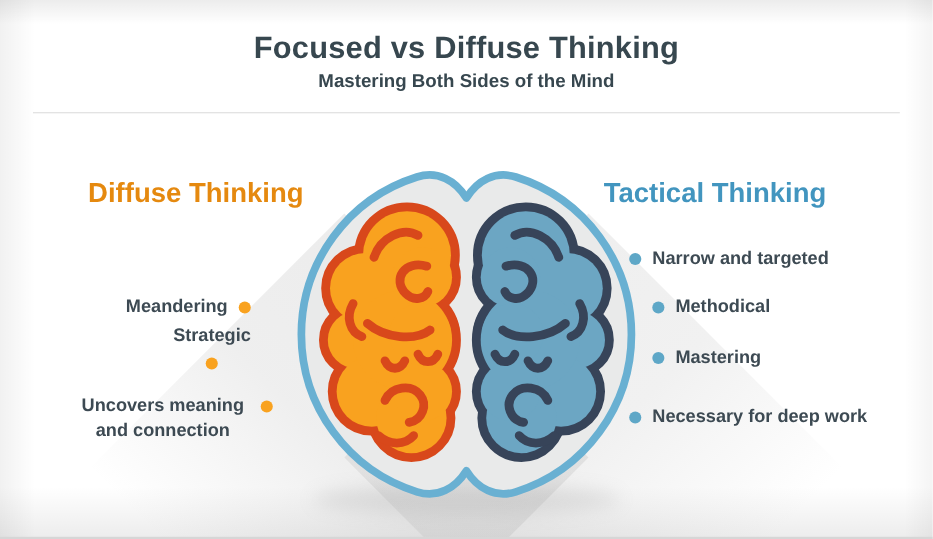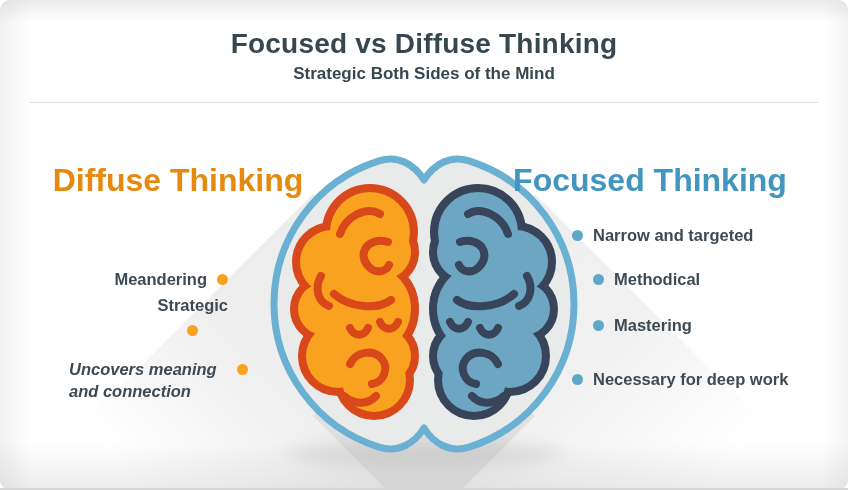--- a/index.html
+++ b/index.html
@@ -1,50 +1,50 @@
 <!DOCTYPE html>
 <html><head>
 <meta charset="utf-8">
 <style>
   html,body{margin:0;padding:0;background:#fff;}
   body{width:848px;height:490px;overflow:hidden;position:relative;
        font-family:"Liberation Sans",sans-serif;}
-  .card{position:absolute;inset:0;border-radius:10px;
+  .card{position:absolute;inset:0;border-radius:0;
     background:
       linear-gradient(to bottom, rgba(0,0,0,0.075), rgba(0,0,0,0) 22px),
       linear-gradient(to right,  rgba(0,0,0,0.055), rgba(0,0,0,0) 32px),
       linear-gradient(to left,   rgba(0,0,0,0.045), rgba(0,0,0,0) 26px),
       linear-gradient(to top,    rgba(0,0,0,0.075), rgba(0,0,0,0) 48px),
       #ffffff;}
   .bottom-line{position:absolute;left:0;right:0;bottom:0;height:2px;background:#d6d6d6;}
 
   .title{position:absolute;top:28px;left:0;width:848px;text-align:center;
          font-size:28px;font-weight:700;color:#37474F;letter-spacing:0.2px;}
   .subtitle{position:absolute;top:64px;left:0;width:848px;text-align:center;
          font-size:17px;font-weight:700;color:#37474F;}
   .divider{position:absolute;top:102px;left:30px;right:30px;height:1px;background:#dcdcdc;}
 
   .col-heading{position:absolute;top:162px;transform:translateX(-50%);
-         font-size:32px;font-weight:700;white-space:nowrap;text-align:center;}
+         font-size:25px;font-weight:700;white-space:nowrap;text-align:center;}
   .heading-diffuse{left:178px;color:#E5890F;}
   .heading-focused{left:650px;color:#4295BF;}
 
   .row{position:absolute;display:flex;align-items:center;gap:10px;height:22px;
        font-size:16.5px;font-weight:700;color:#3D4A53;white-space:nowrap;}
   .dot{width:11px;height:11px;border-radius:50%;flex:0 0 auto;}
   .dot-orange{background:#F9A21F;}
   .dot-blue{background:#5EA7C7;}
 
   
   .lr{justify-content:flex-end;}
   .lr0{top:224px;right:598px;}
   .lr1{top:268px;right:620px;text-align:right;}
   .lr2{top:314px;right:620px;flex-direction:column;}
   .lr3{top:358px;right:600px;height:auto;align-items:flex-start;}
-  .lr3 .label{white-space:normal;text-align:left;max-width:158px;line-height:22px;font-style:italic;}
+  .lr3 .label{white-space:normal;text-align:center;max-width:158px;line-height:22px;}
   .lr3 .dot{margin-top:6px;}
 
   
   .rr0{top:224px;left:572px;}
   .rr1{top:268px;left:593px;text-align:center;}
   .rr2{top:314px;left:593px;}
   .rr3{top:368px;left:572px;}
 
   .brain-svg{position:absolute;left:0;top:0;pointer-events:none;}
 </style>
@@ -113,25 +113,25 @@
     </g>
 
     <g transform="translate(424,304) scale(-1,1)">
       <use href="#hemi" fill="none" stroke="#374459" stroke-width="16"></use>
       <use href="#hemi" fill="#6CA6C3" stroke="none"></use>
       <use href="#squig" fill="none" stroke="#374459" stroke-width="8" stroke-linecap="round"></use>
     </g>
   </svg>
 
   <div class="title">Focused vs Diffuse Thinking</div>
-  <div class="subtitle">Strategic Both Sides of the Mind</div>
+  <div class="subtitle">Mastering Both Sides of the Mind</div>
   <div class="divider"></div>
 
   <div class="col-heading heading-diffuse">Diffuse Thinking</div>
-  <div class="col-heading heading-focused">Focused Thinking</div>
+  <div class="col-heading heading-focused">Tactical Thinking</div>
 
   <div class="row lr lr1">
     <span class="label">Meandering</span>
     <span class="dot dot-orange"></span>
   </div>
   <div class="row lr lr2">
     <span class="label">Strategic</span>
     <span class="dot dot-orange"></span>
   </div>
   <div class="row lr lr3">

